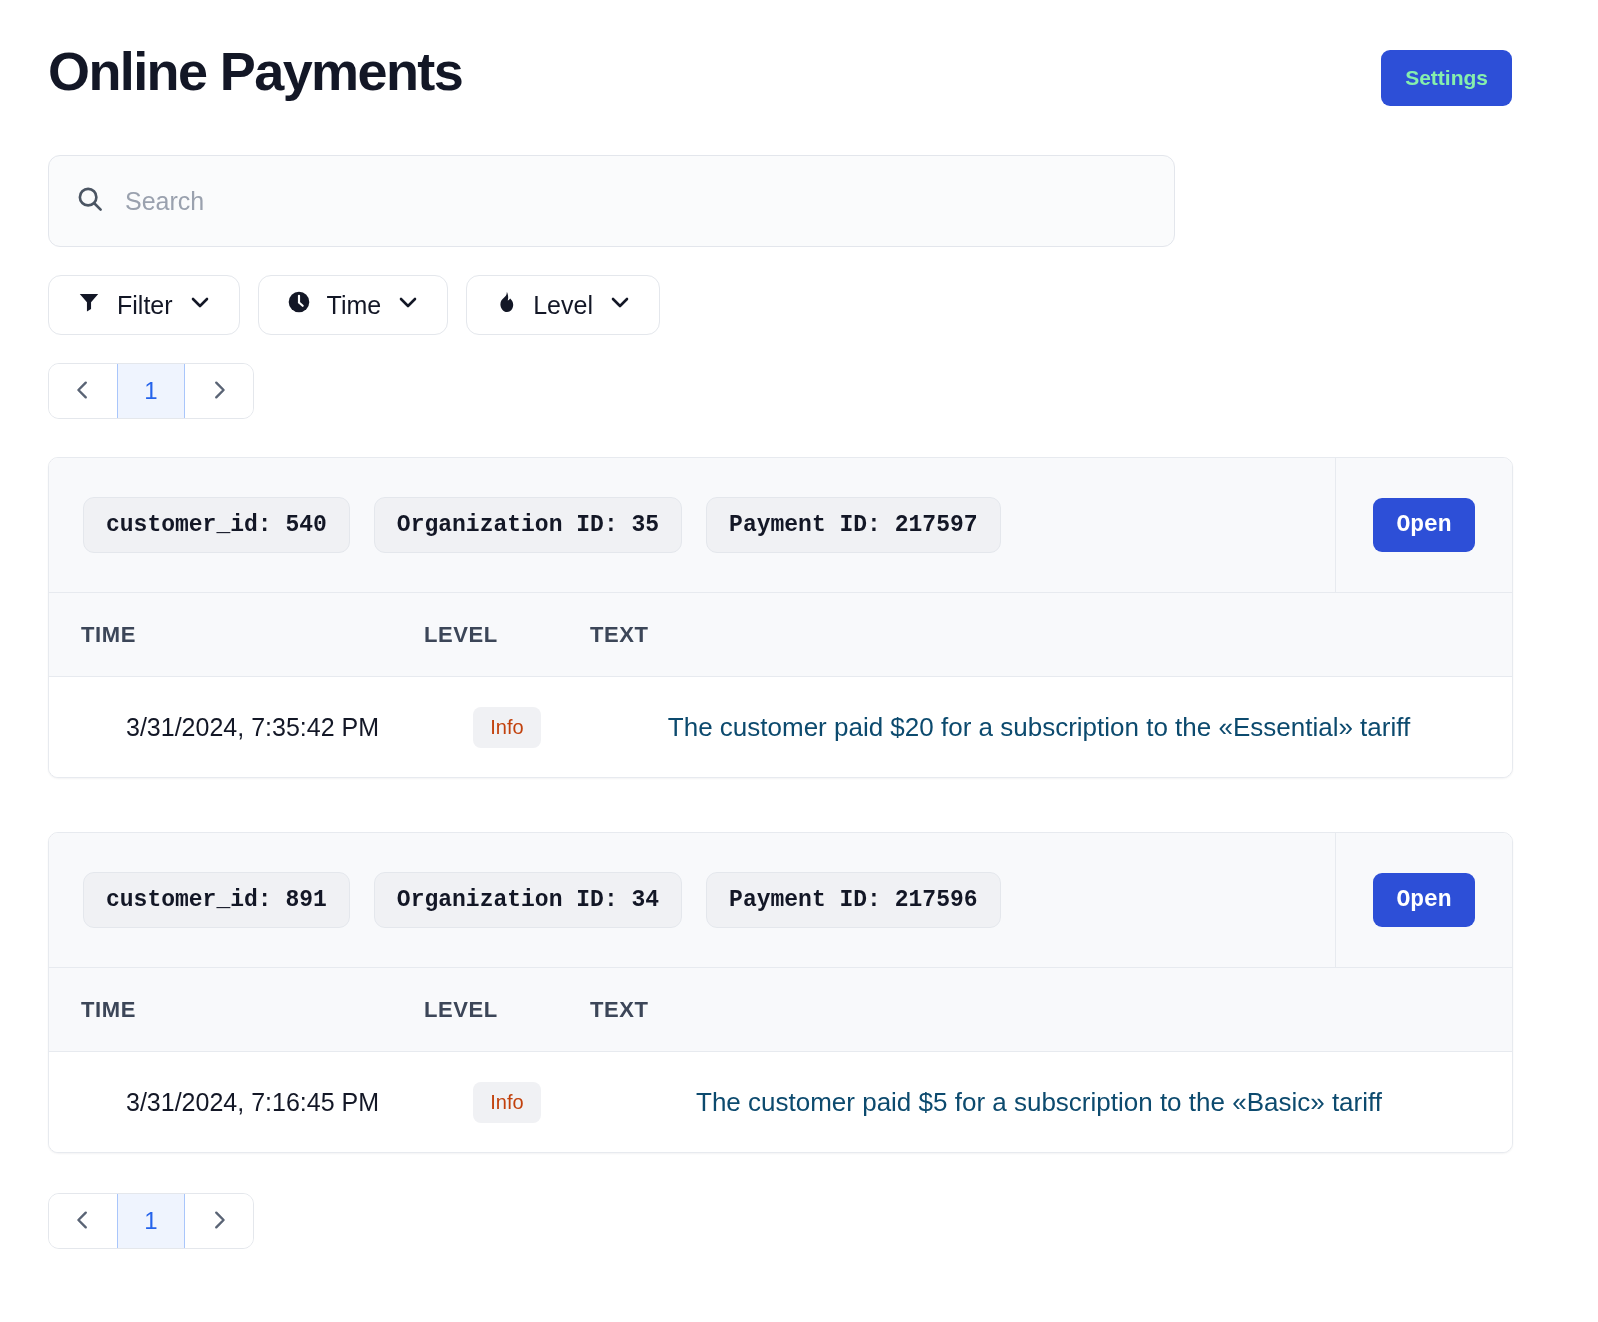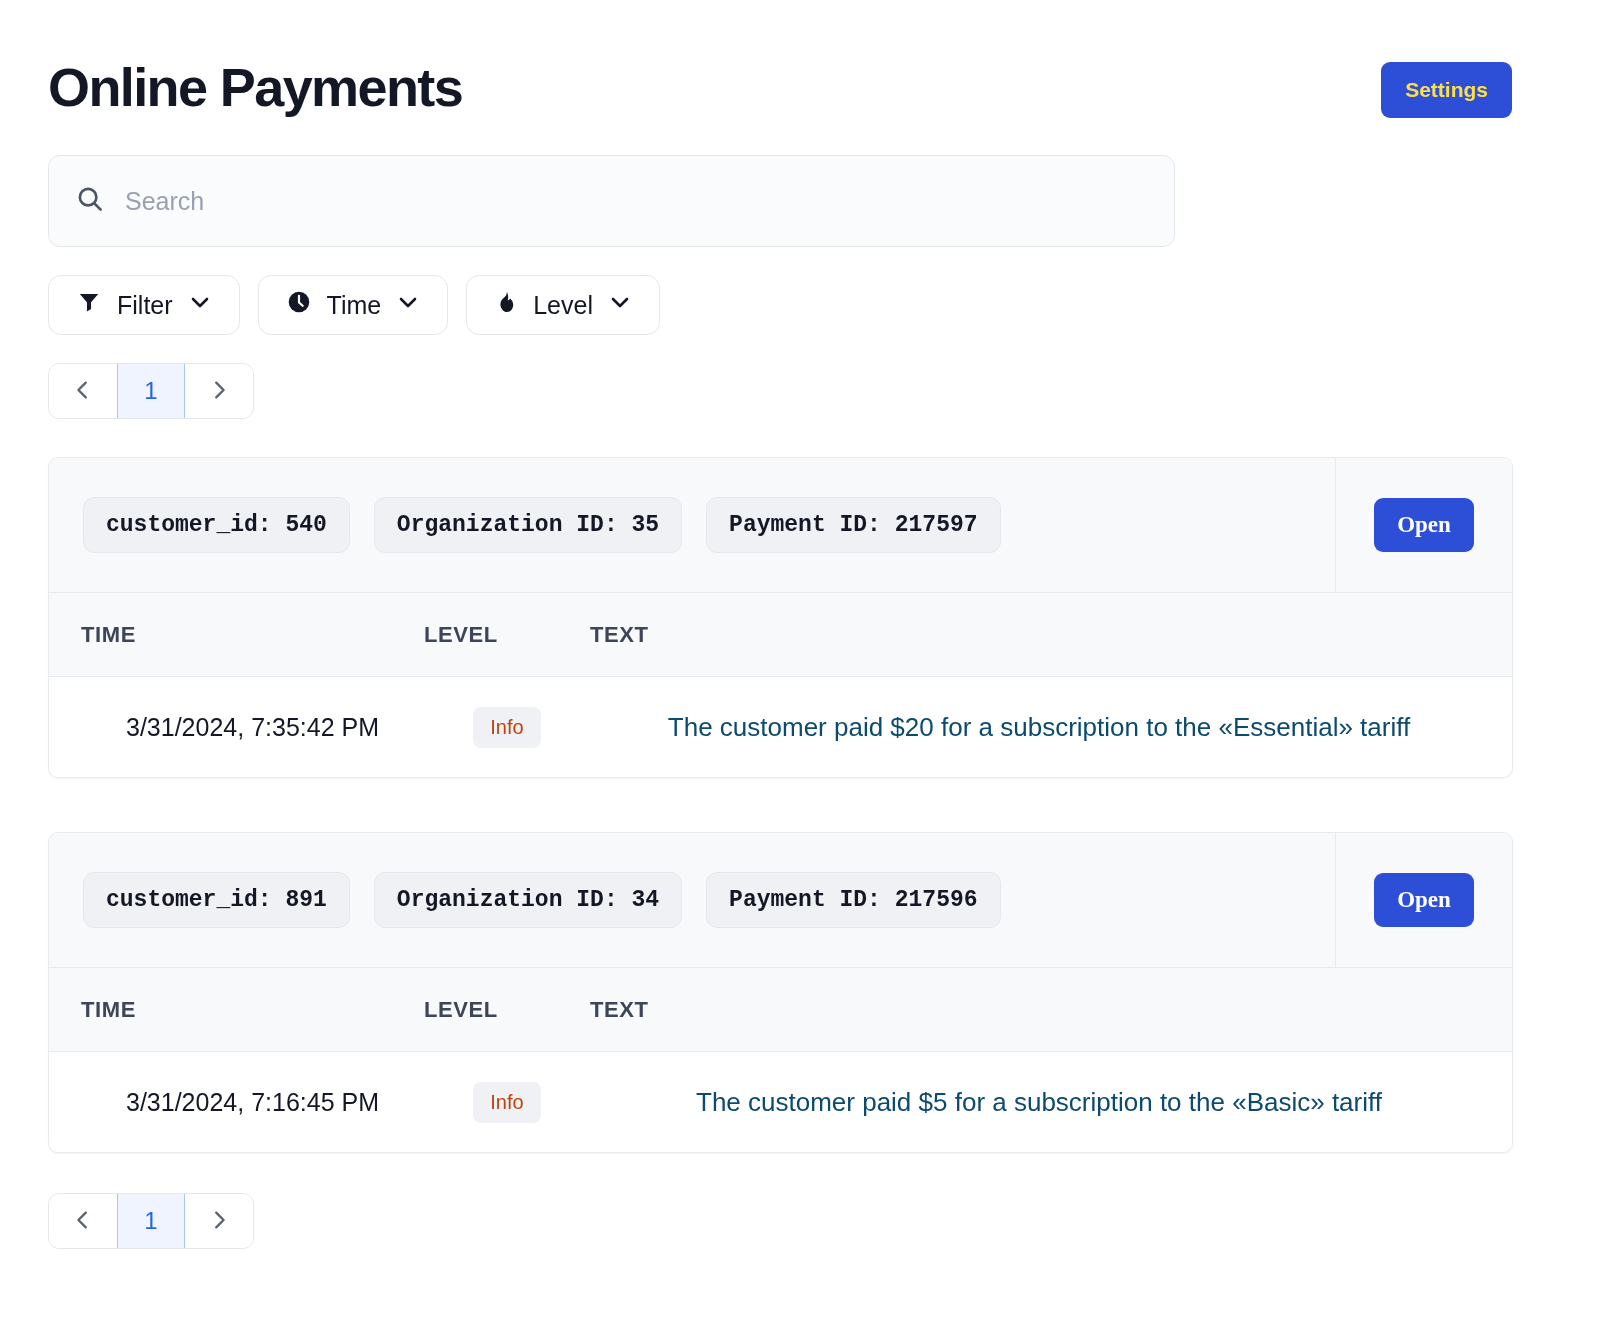--- a/index.html
+++ b/index.html
@@ -14,36 +14,36 @@
   }
 
   .page {
     padding: 40px 48px 0 48px;
     width: 1598px;
   }
 
   
   .header-row {
     display: flex;
-    align-items: flex-end;
+    align-items: flex-start;
     justify-content: space-between;
     height: 78px;
   }
   .page-title {
     font-size: 54px;
     line-height: 62px;
     font-weight: 800;
     letter-spacing: -1.6px;
     color: #131726;
   }
   .settings-btn {
     margin-top: 10px;
     margin-right: 38px;
     background: #2d4fd7;
-    color: #fde047;
+    color: #86efac;
     border: none;
     border-radius: 9px;
     font-family: "Liberation Sans", sans-serif;
     font-size: 21px;
     font-weight: 700;
     padding: 16px 24px;
     cursor: pointer;
     white-space: nowrap;
   }
 
@@ -174,21 +174,21 @@
     border-left: 1px solid #e7eaef;
     display: flex;
     align-items: center;
     justify-content: center;
   }
   .open-btn {
     background: #2d4fd7;
     color: #ffffff;
     border: none;
     border-radius: 9px;
-    font-family: Liberation Serif, serif;
+    font-family: Liberation Mono, monospace;
     font-size: 23px;
     font-weight: 700;
     padding: 14px 23px;
     cursor: pointer;
   }
 
   .table { width: 100%; }
   .thead {
     display: flex;
     background: #f8f9fb;

